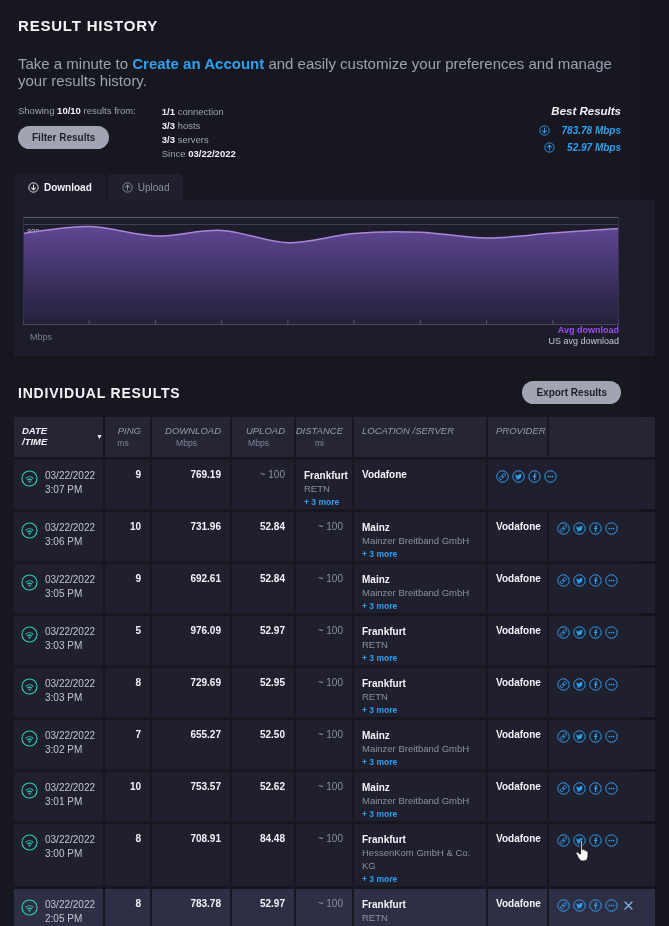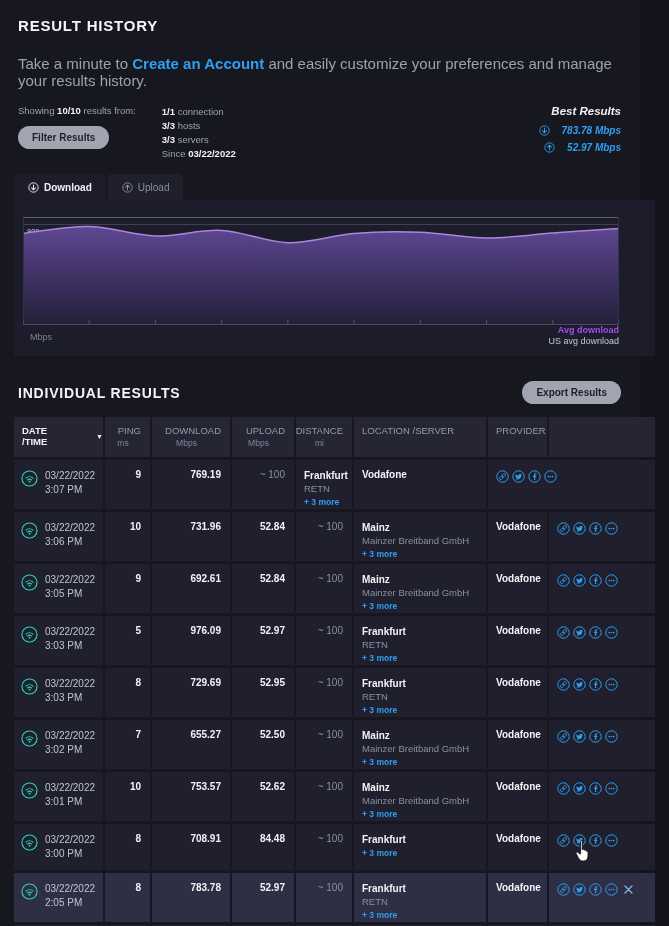--- a/index.html
+++ b/index.html
@@ -46,21 +46,21 @@
 
   .results-head{display:flex;align-items:center;padding:25px 4px 0 4px;}
   h2.rtitle{margin:0;font-size:14px;font-weight:bold;letter-spacing:.8px;color:#f4f5f8;}
   .results-head .pill{margin-left:auto;}
 
   .table{margin:13px 14px 0 14px;width:641px;}
   .grid-row{display:grid;grid-template-columns:91px 47px 80px 64px 58px 134px 61px 106px;}
   .thead{background:#252533;height:40px;font-size:9.5px;color:#979baa;}
   .thead .hc{border-right:2px solid #171720;padding-top:8px;position:relative;}
   .thead .hc:last-child{border-right:none;}
-  .thead .lbl{display:flex;align-items:center;gap:19px;}
+  .thead .lbl{display:flex;align-items:center;gap:19px;font-style:italic;}
   .thead .right .lbl{justify-content:flex-end;padding-right:9px;}
   .thead .left .lbl{padding-left:8px;}
   .thead .unit{font-size:8.5px;color:#83869a;text-align:center;padding-right:9px;margin-top:2px;}
   .thead .hc.sorted{color:#f2f3f7;font-weight:bold;}
   .caret{font-size:7px;color:#e7e9ef;margin-left:2px;}
 
   .row{background:#1f1f2d;min-height:46px;margin-top:3px;font-size:10px;}
   .row.hl{background:#2e2e44;}
   .row .cell{border-right:2px solid #171720;padding-top:9px;}
   .row .cell:last-child{border-right:none;}
@@ -545,20 +545,21 @@
               <div class="d">03/22/2022</div>
               <div class="t">3:00 PM</div>
             </div>
     </div>
     <div class="cell num c-ping">8</div>
     <div class="cell num c-down">708.91</div>
     <div class="cell num c-up">84.48</div>
     <div class="cell dist c-dist">~ 100</div>
     <div class="cell c-loc">
       <div class="city">Frankfurt</div>
+      <div class="server">HessenKom GmbH &amp; Co. KG</div>
       <a class="more">+ 3 more</a>
     </div>
     <div class="cell c-prov">Vodafone</div>
     <div class="cell c-share">
       <span class="sicon"><svg width="13" height="13">
                 <use href="#i-link"></use>
               </svg></span>
       <span class="sicon"><svg width="13" height="13">
                 <use href="#i-twitter"></use>
               </svg></span>

